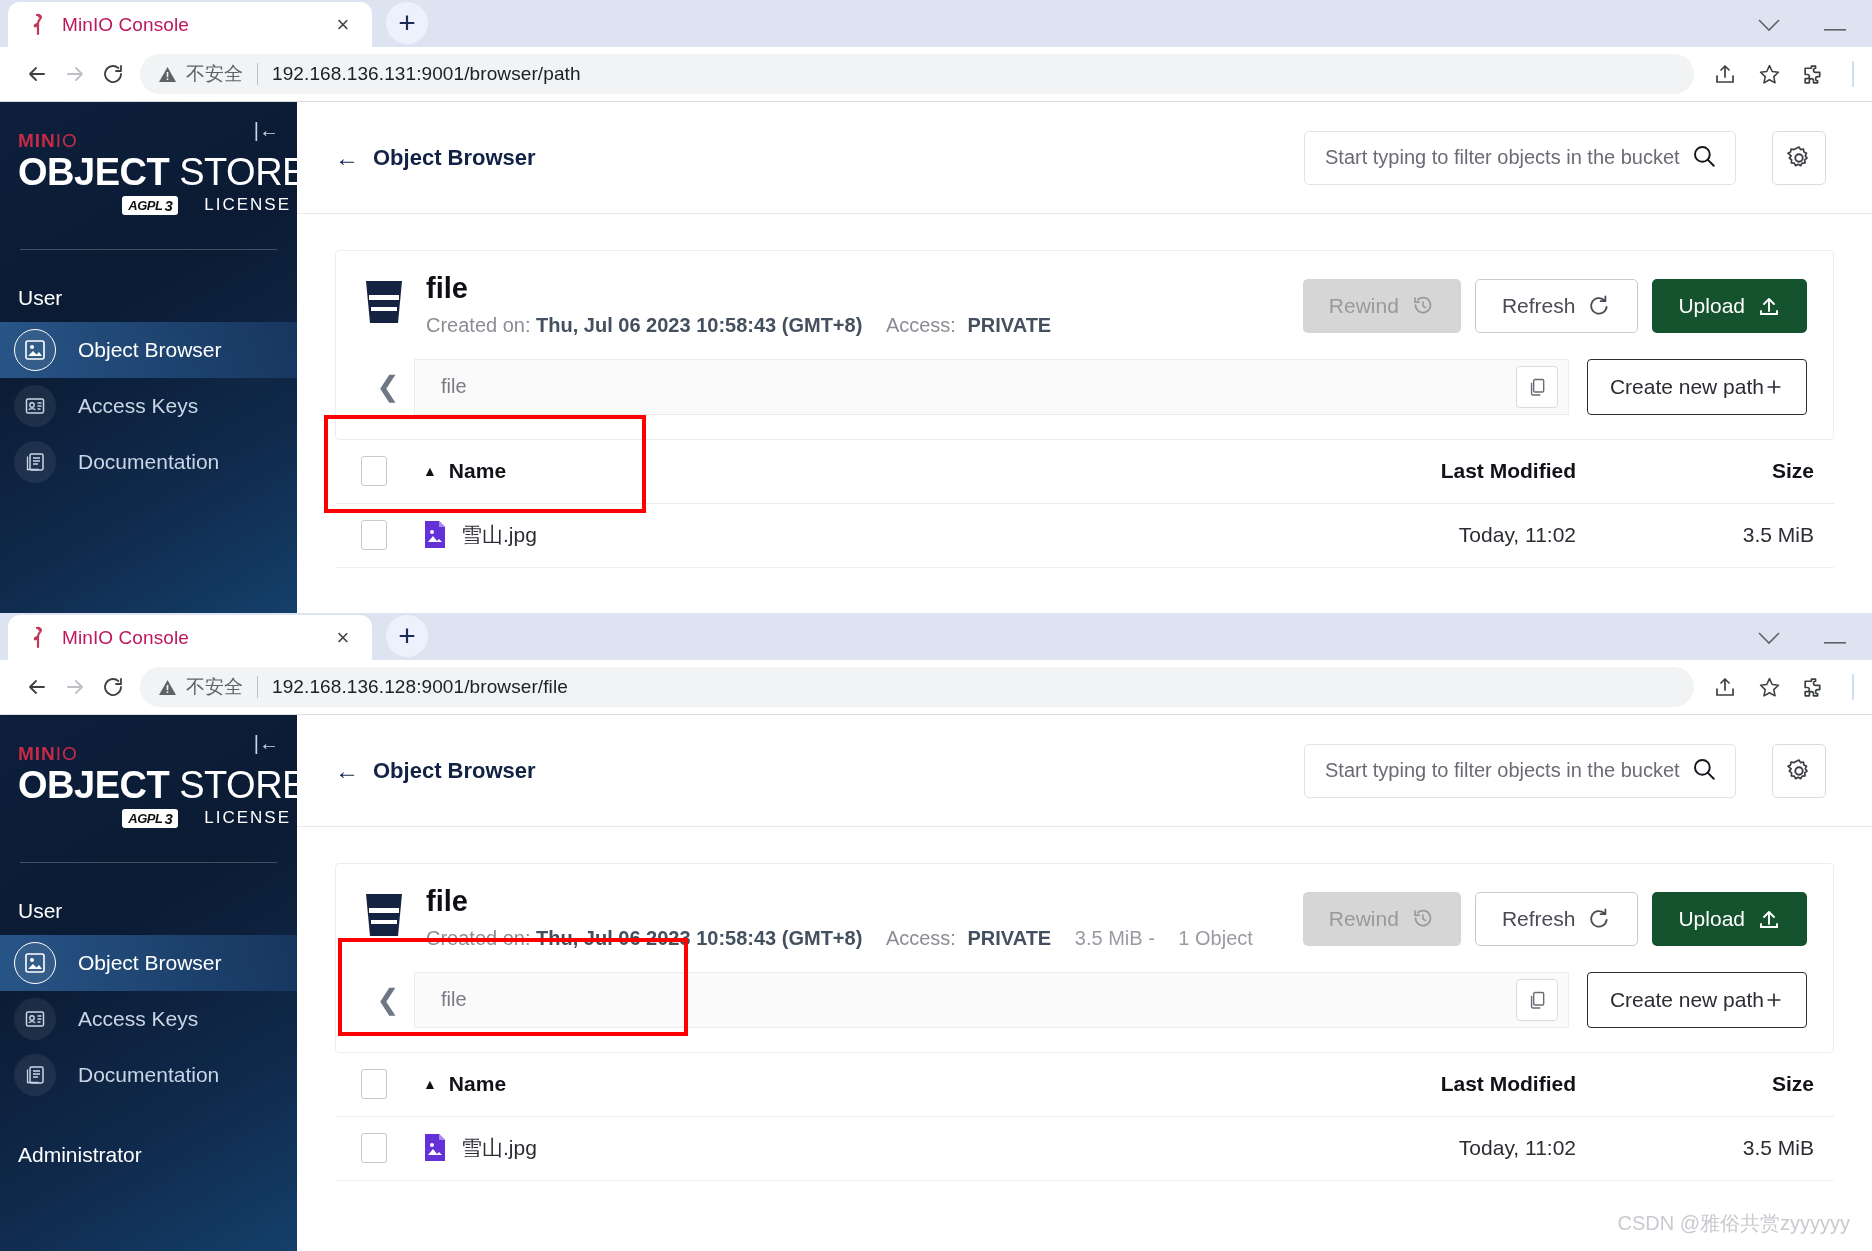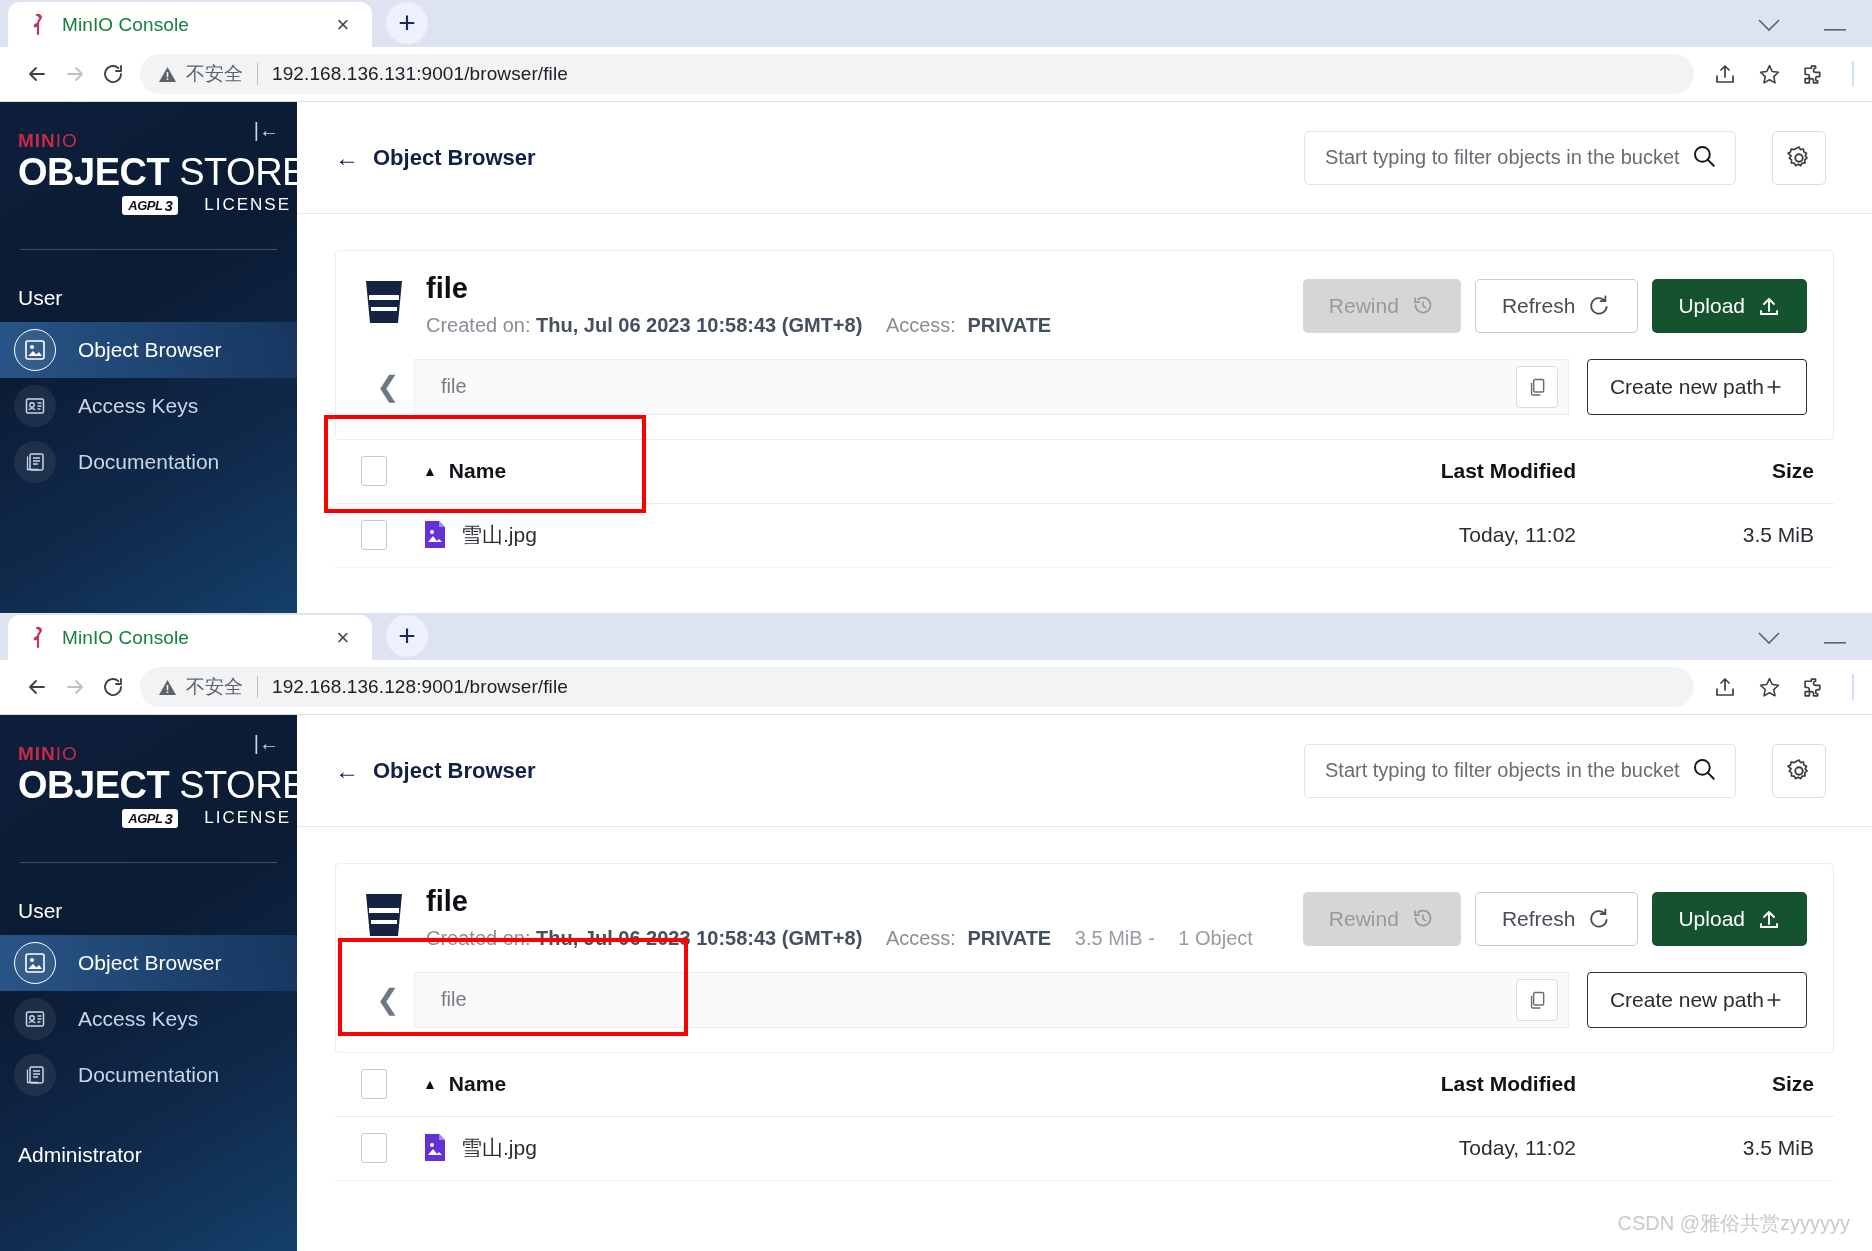--- a/index.html
+++ b/index.html
@@ -22,21 +22,21 @@
     display: flex; align-items: flex-end;
   }
   .tab {
     position: relative; display: flex; align-items: center;
     height: 45px; width: 364px; margin-left: 8px;
     background: #fff; border-radius: 12px 12px 0 0;
     padding: 0 14px 0 18px;
   }
   .tab-fav { width: 26px; height: 26px; flex: 0 0 26px; display:flex; align-items:center; justify-content:center; }
   .tab-title {
-    flex: 1 1 auto; font-size: 19px; color: #15803d;
+    flex: 1 1 auto; font-size: 19px; color: #be185d;
     white-space: nowrap; overflow: hidden; text-overflow: ellipsis;
     margin-left: 10px; letter-spacing: .1px;
   }
   .tab-close {
     width: 30px; height: 30px; flex:0 0 30px; border-radius: 50%;
     display:flex; align-items:center; justify-content:center;
     font-size: 22px; color:#444; line-height:1;
   }
   .newtab {
     width: 42px; height: 42px; margin: 0 0 3px 14px; border-radius: 50%;
@@ -257,21 +257,21 @@
       <div class="omnibox">
         <span class="warn-tri">
           <svg width="19" height="17" viewBox="0 0 19 17">
               <path d="M9.5 1 L18 16 H1 Z" fill="#5f6368"></path>
               <rect x="8.7" y="6" width="1.6" height="5.2" fill="#f1f3f4"></rect>
               <rect x="8.7" y="12.4" width="1.6" height="1.6" fill="#f1f3f4"></rect>
             </svg>
         </span>
         <span class="insecure">不安全</span>
         <span class="omdiv"></span>
-        <span class="url">192.168.136.131:9001/browser/file</span>
+        <span class="url">192.168.136.131:9001/browser/path</span>
       </div>
       <div class="navright">
         <span class="navicon">
           <svg width="24" height="24" viewBox="0 0 24 24">
               <path d="M4 14v6h16v-6" stroke="#3c4043" stroke-width="1.7" fill="none" stroke-linecap="round"></path>
               <path d="M12 15V4M8 8l4-4 4 4" stroke="#3c4043" stroke-width="1.7" fill="none" stroke-linecap="round" stroke-linejoin="round"></path>
             </svg>
         </span>
         <span class="navicon">
           <svg width="25" height="25" viewBox="0 0 24 24">

